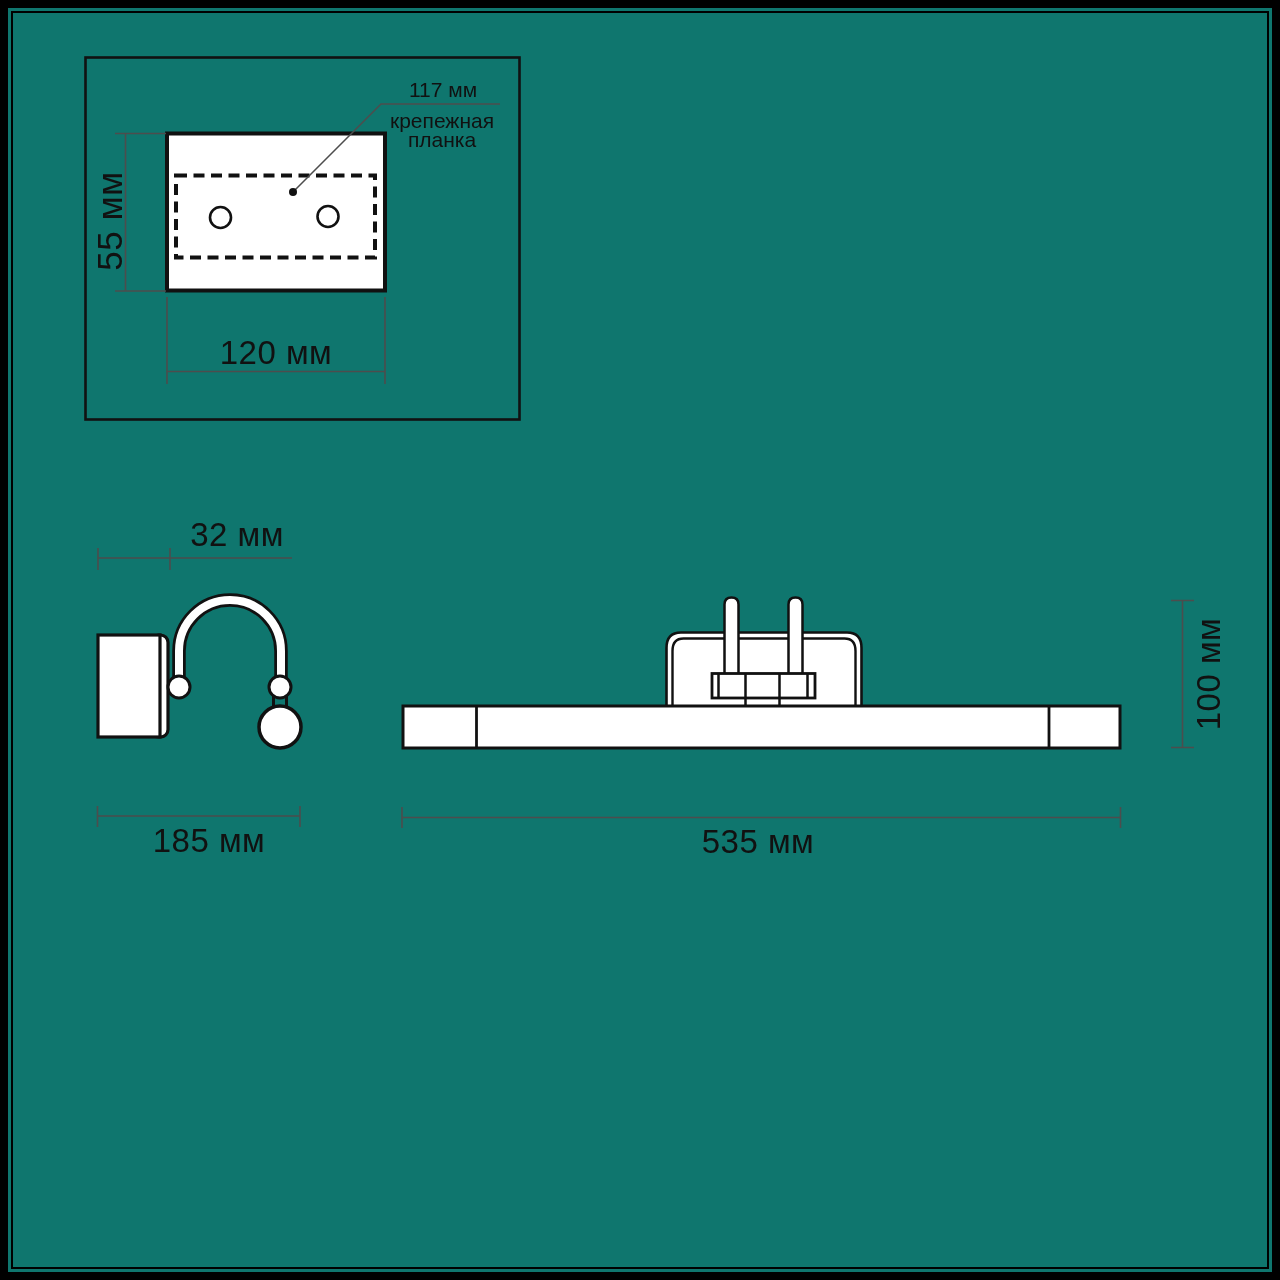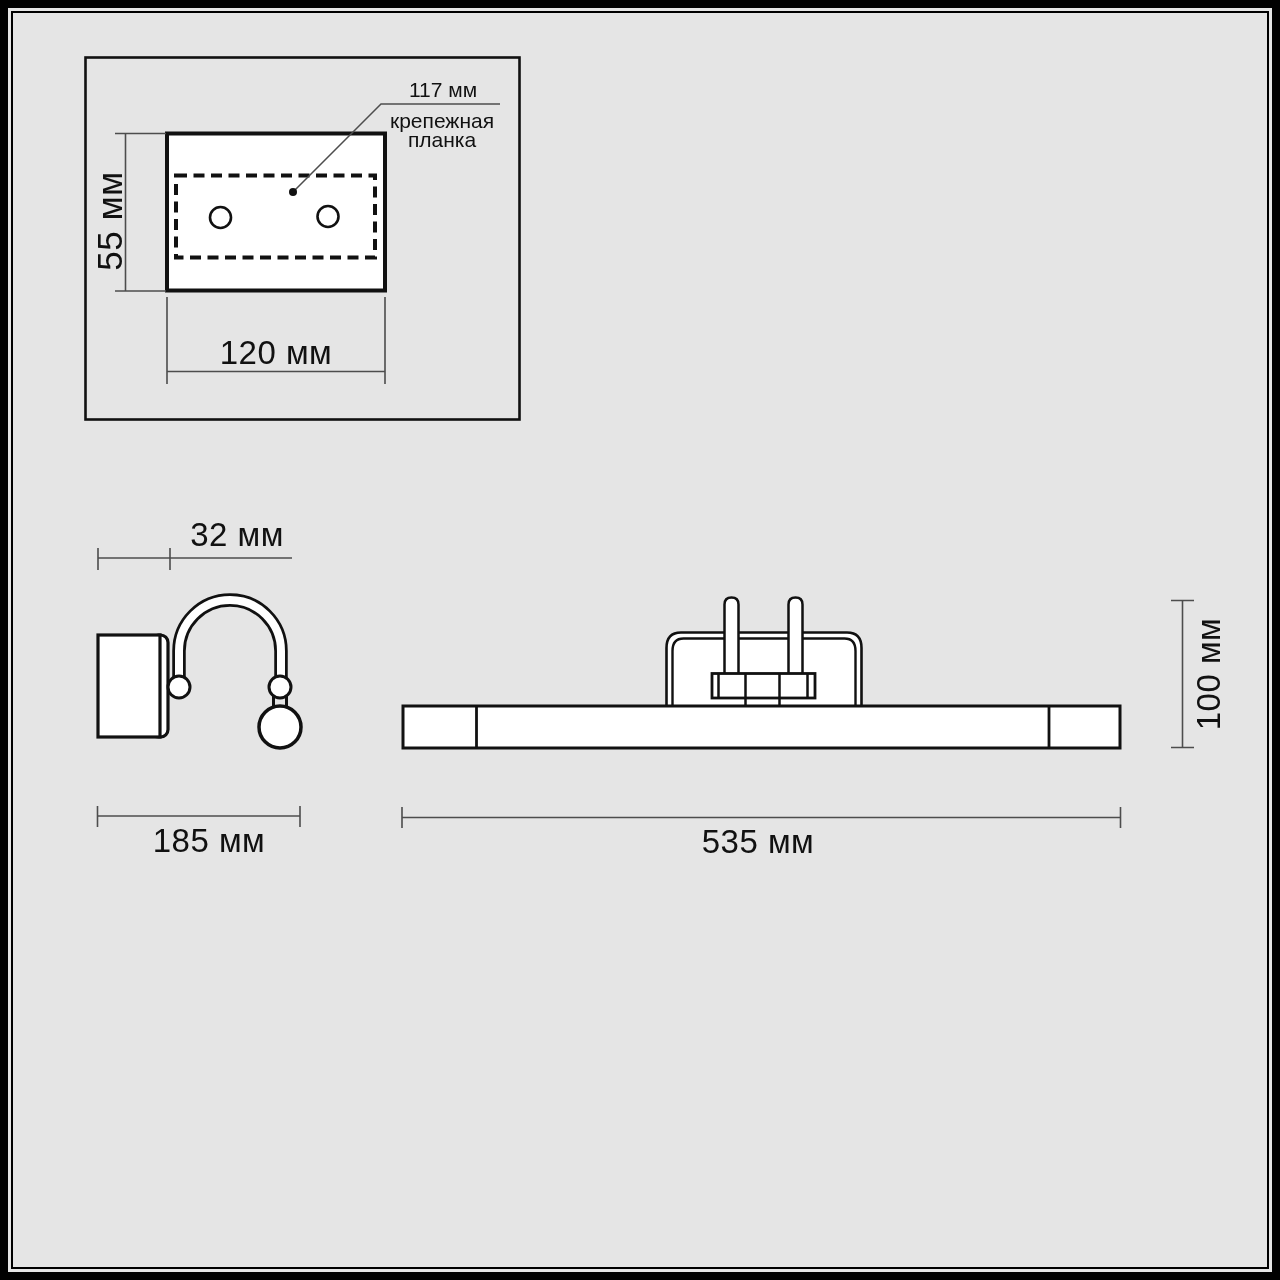--- a/index.html
+++ b/index.html
@@ -8,21 +8,21 @@
     width: 1280px;
     height: 1280px;
     background: #ffffff;
     font-family: "Liberation Sans", sans-serif;
     overflow: hidden;
   }
   .stage {
     position: relative;
     width: 1280px;
     height: 1280px;
-    background: #e5e5e5;
+    background: #0f766e;
   }
   .outer-frame {
     position: absolute;
     inset: 0;
     border: 8px solid #000000;
     box-sizing: border-box;
   }
   .inner-frame {
     position: absolute;
     inset: 11px;

